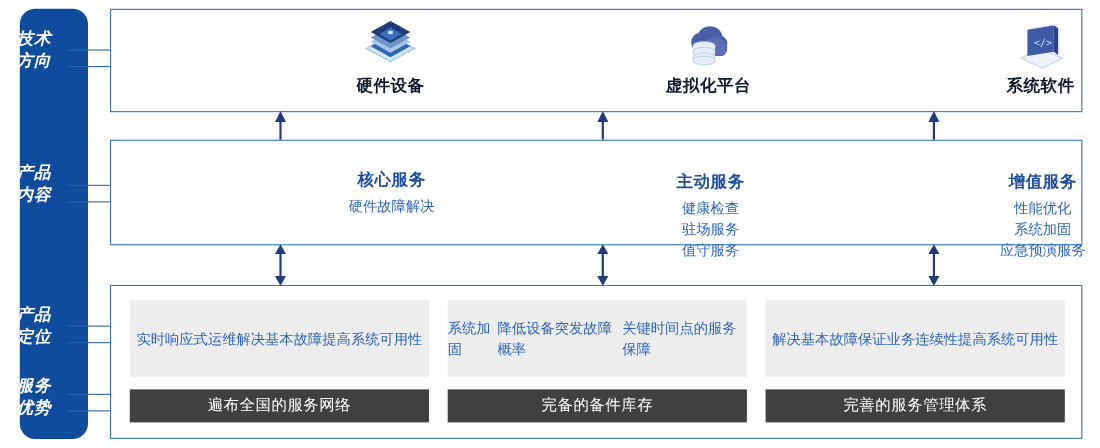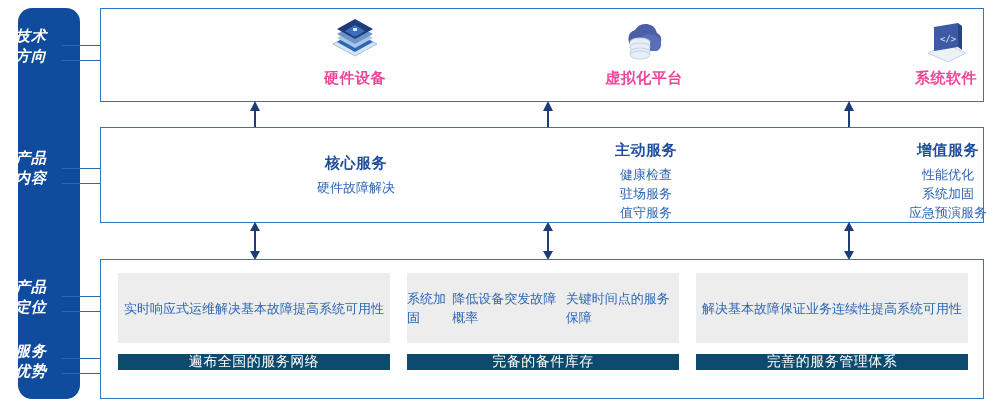--- a/index.html
+++ b/index.html
@@ -78,40 +78,40 @@
   .tech-icon {
     height: 52px;
     display: flex;
     align-items: center;
     justify-content: center;
   }
   .tech-title {
     margin-top: 2px;
     font-size: 15px;
     font-weight: bold;
-    color: #ec4899;
+    color: #0f172a;
     letter-spacing: 0.5px;
   }
 
   
   .arrow-wrap {
     position: absolute;
     width: 16px;
   }
   #arrow-up-0 { left: 247px; top: 101px; height: 27px; }
   #arrow-up-1 { left: 540px; top: 101px; height: 27px; }
   #arrow-up-2 { left: 841px; top: 101px; height: 27px; }
   #arrow-bi-0 { left: 247px; top: 222px; height: 38px; }
   #arrow-bi-1 { left: 540px; top: 222px; height: 38px; }
   #arrow-bi-2 { left: 841px; top: 222px; height: 38px; }
 
   
   .svc-col {
     position: absolute;
-    top: 13px;
+    top: 28px;
     width: 250px;
     text-align: center;
   }
   #svc-col-0 { left: 130px; top: 26px; }
   #svc-col-1 { left: 420px; }
   #svc-col-2 { left: 722px; }
   .svc-title {
     font-size: 15px;
     font-weight: bold;
     color: #1F4E9C;
@@ -143,22 +143,22 @@
     font-size: 13px;
     color: #2E66B4;
     line-height: 19px;
   }
 
   
   .blue-bar {
     position: absolute;
     top: 94px;
     width: 272px;
-    height: 16px;
-    background: #0c4a6e;
+    height: 30px;
+    background: #404040;
     color: #ffffff;
     font-size: 14px;
     display: flex;
     align-items: center;
     justify-content: center;
     letter-spacing: 0.5px;
   }
   #bar-0 { left: 17px; }
   #bar-1 { left: 306px; }
   #bar-2 { left: 595px; }

